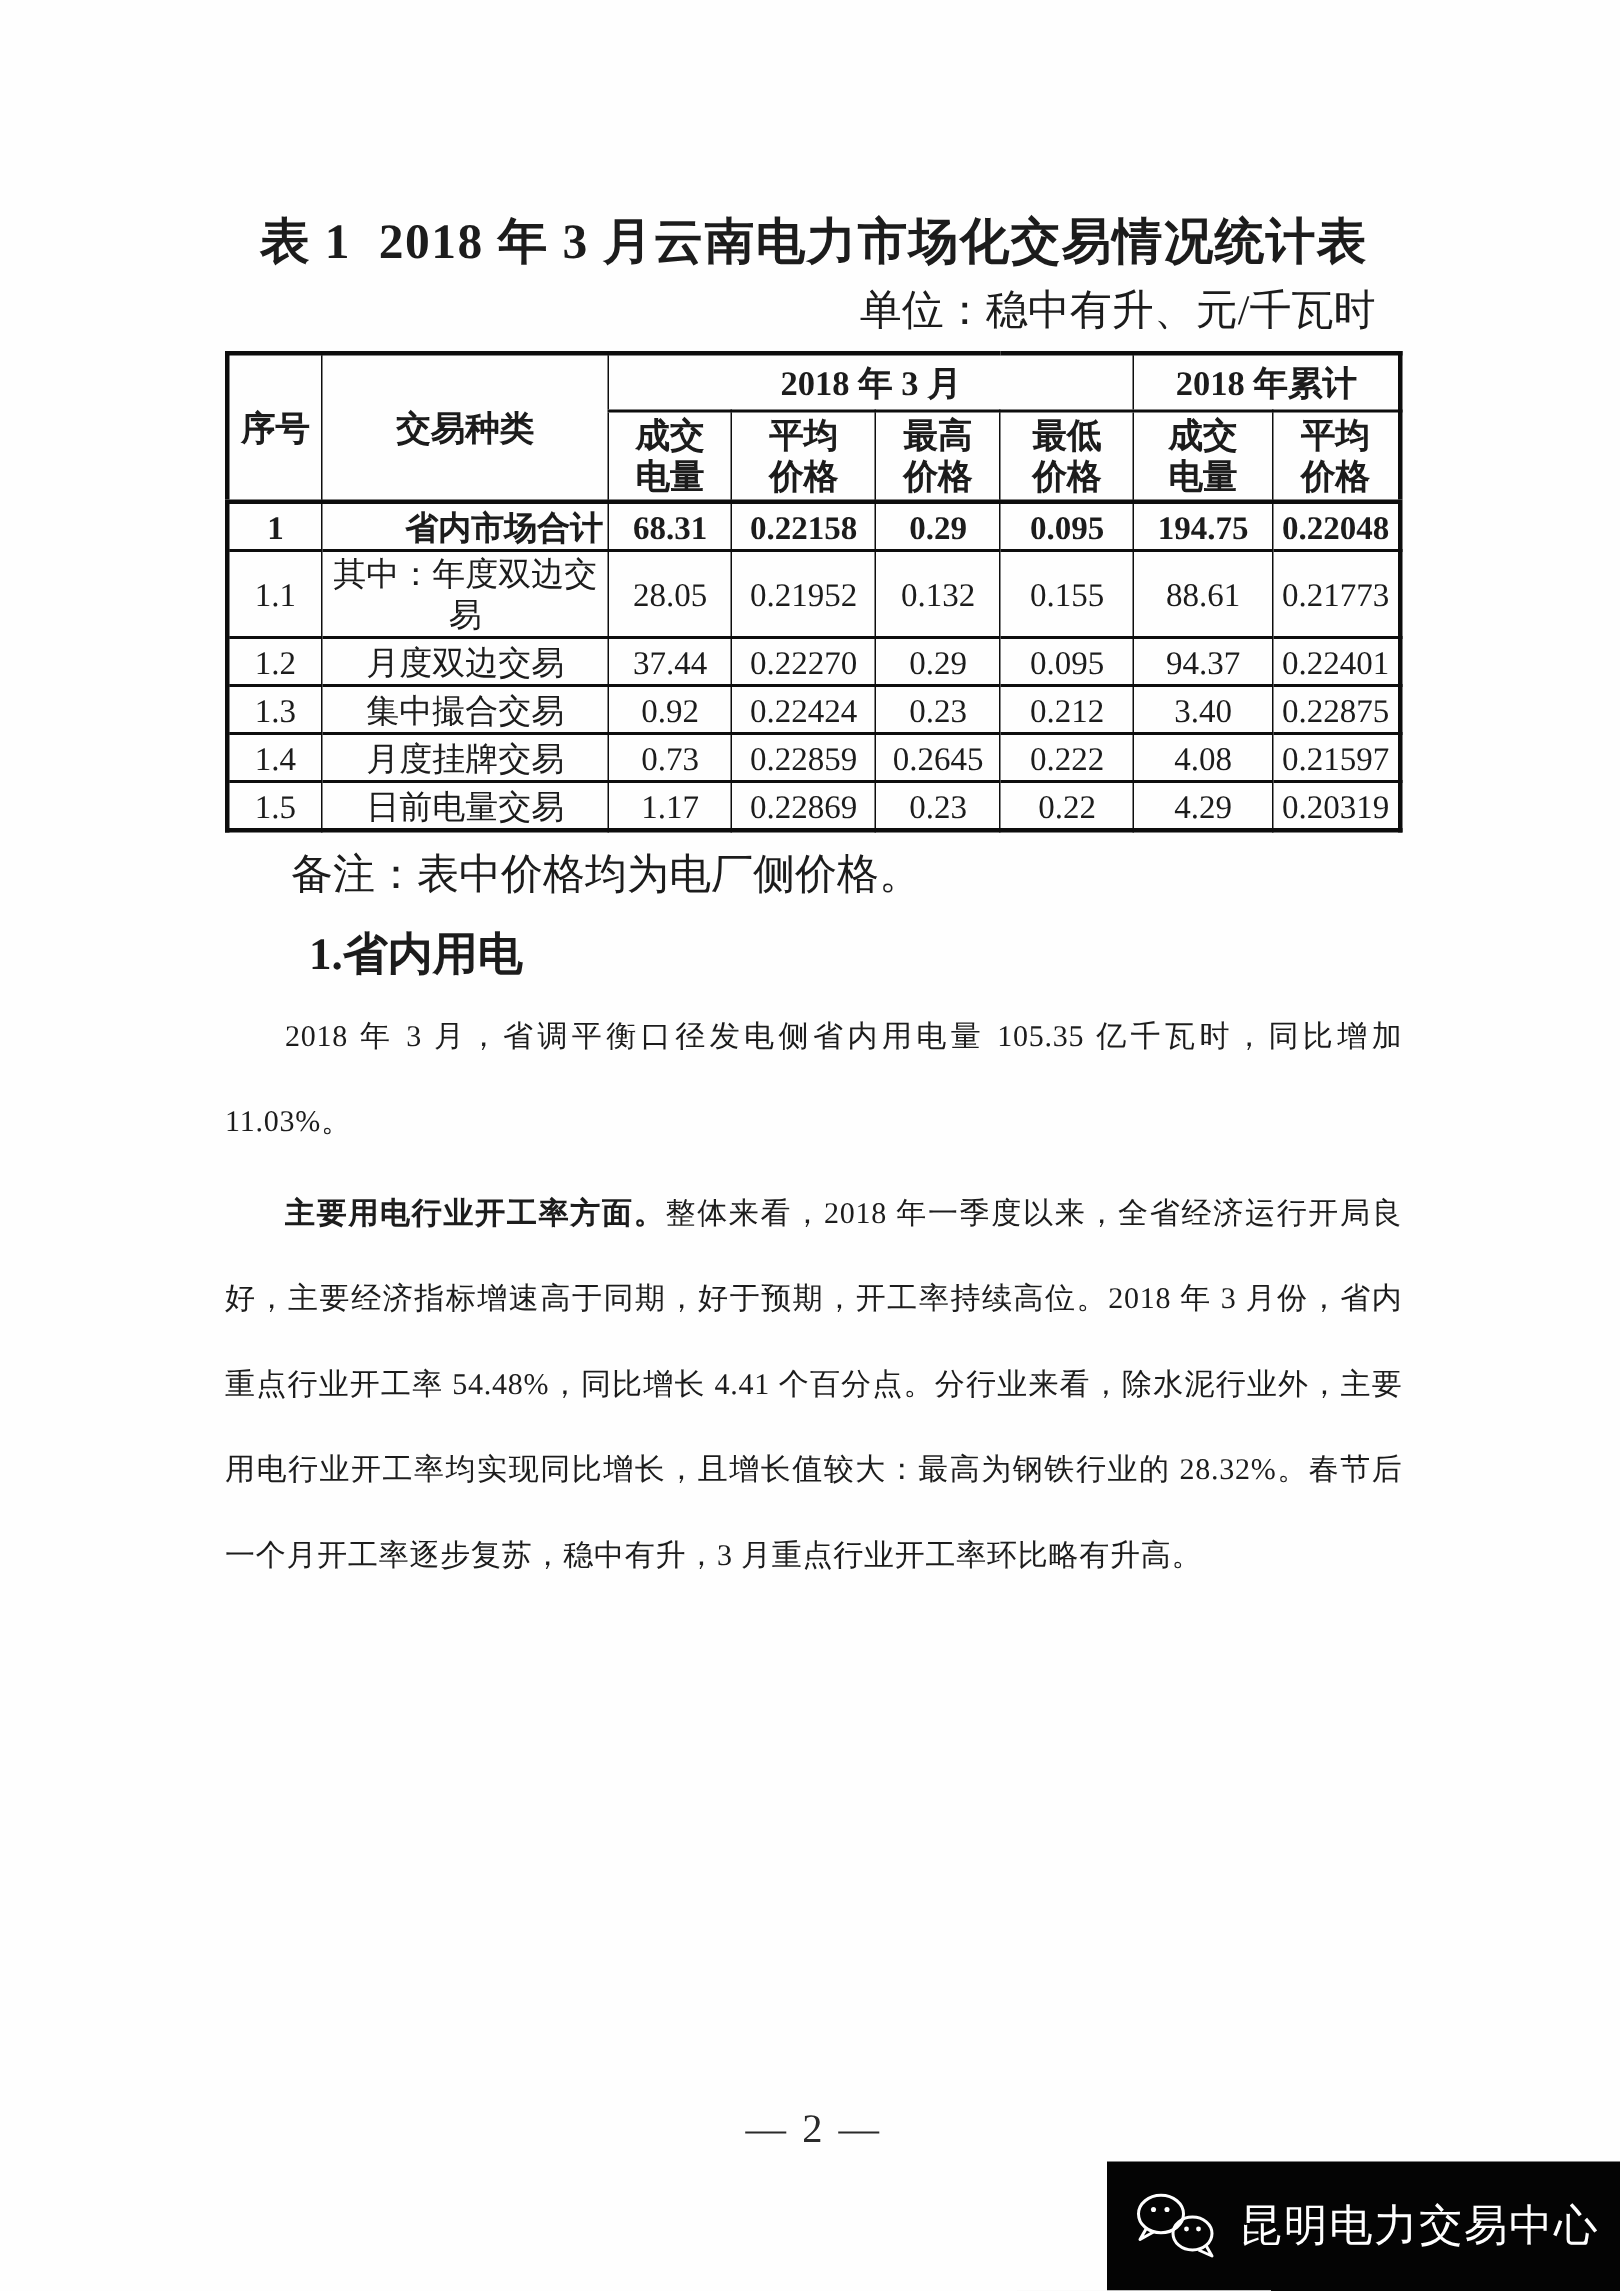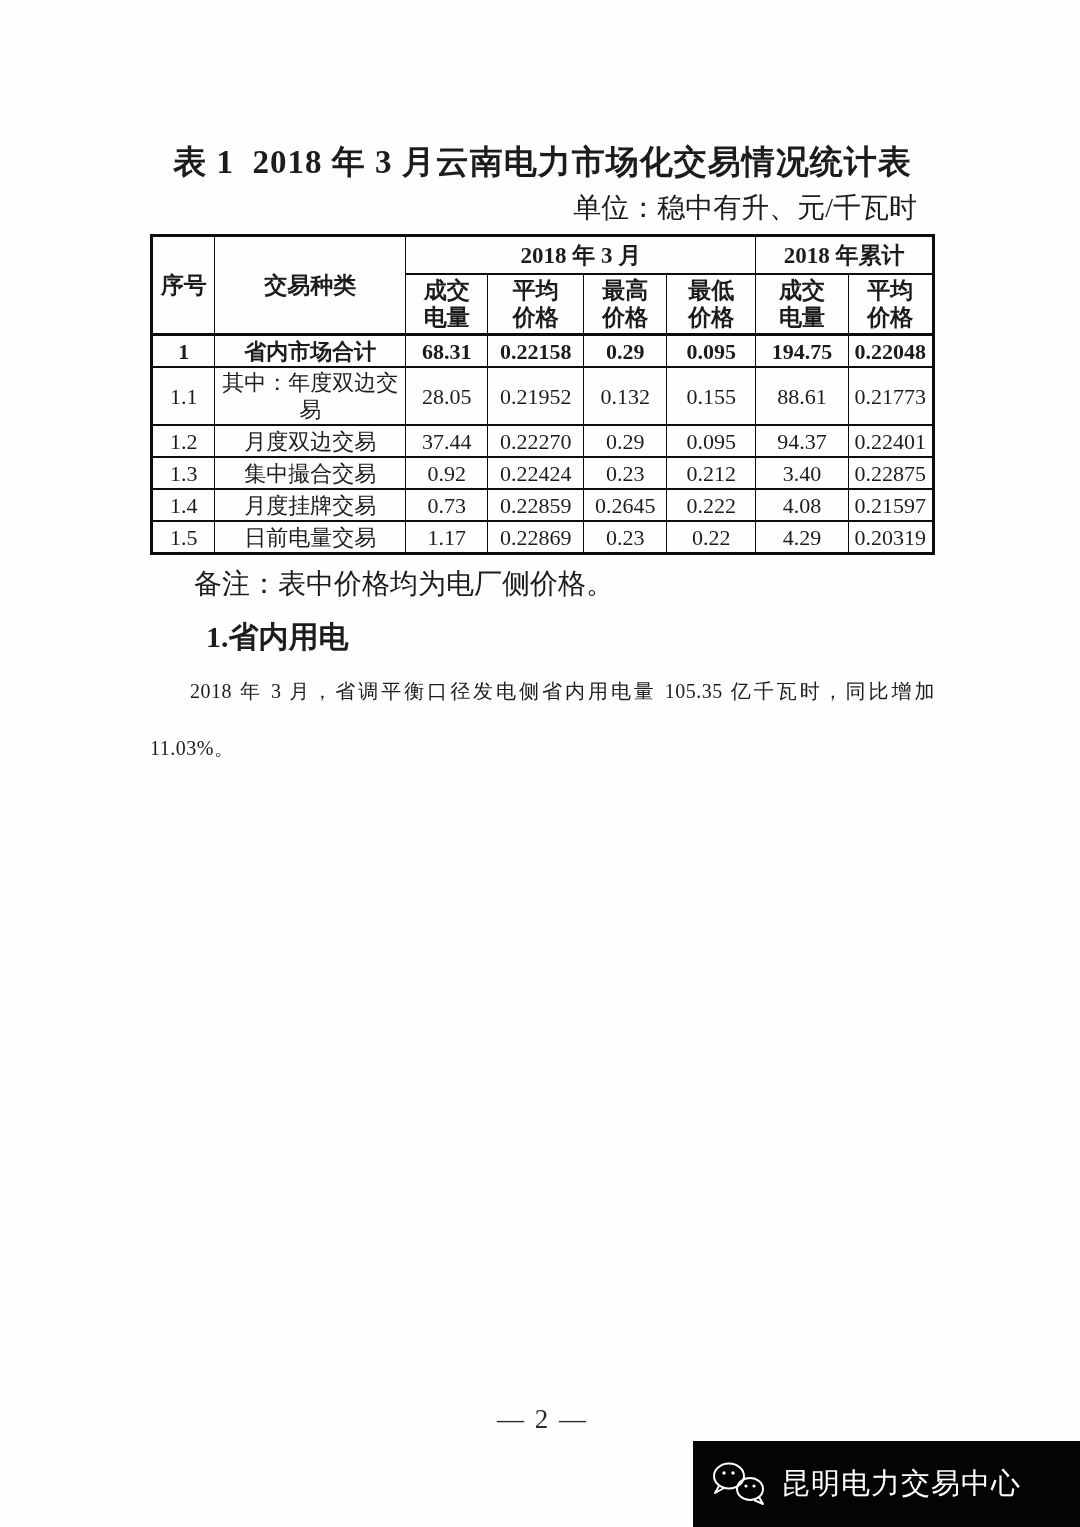--- a/index.html
+++ b/index.html
@@ -54,21 +54,21 @@
     line-height: 27px;
     overflow: hidden;
   }
   table.stats th { font-weight: bold; font-size: 23px; }
   tr.group-row th { height: 34px; }
   tr.sub-row th { height: 56px; white-space: pre-line; }
   table.stats thead { border-bottom: 3px solid #0d0d0d; }
   table.stats tbody td { height: 28px; }
   td.type-cell { text-align: right; padding-right: 12px; }
   tr.bold-row td { font-weight: bold; }
-  tr.bold-row td.type-cell { text-align: center; padding-right: 3px; }
+  tr.bold-row td.type-cell { text-align: right; padding-right: 3px; }
   .table-note {
     margin-top: 10px;
     padding-left: 44px;
     font-size: 28px;
     line-height: 38px;
   }
   .section-heading {
     margin-top: 18px;
     padding-left: 56px;
     font-size: 31px;
@@ -96,21 +96,21 @@
     left: 150px; width: 785px;
     top: 1404px;
     text-align: center;
     font-size: 27px;
     color: #2a2a2a;
     letter-spacing: 2px;
   }
   .footer-bar {
     position: absolute;
     right: 0; bottom: 0;
-    width: 387px; height: 86px;
+    width: 342px; height: 86px;
     background: #040404;
     display: flex;
     align-items: center;
     padding-left: 16px;
     box-sizing: border-box;
     gap: 10px;
   }
   .footer-bar .logo-text {
     color: #ffffff;
     font-family: "Liberation Sans", "DejaVu Sans", sans-serif;
@@ -224,20 +224,21 @@
             <td>0.20319</td>
           </tr>
         </tbody>
     </table>
 
     <div class="table-note">备注：表中价格均为电厂侧价格。</div>
 
     <div class="subsection-heading">1.省内用电</div>
 
     <p class="para">2018 年 3 月，省调平衡口径发电侧省内用电量 105.35 亿千瓦时，同比增加 11.03%。</p>
+    <p class="para"><span class="lead">主要用电行业开工率方面。</span><span>整体来看，2018 年一季度以来，全省经济运行开局良好，主要经济指标增速高于同期，好于预期，开工率持续高位。2018 年 3 月份，省内重点行业开工率 54.48%，同比增长 4.41 个百分点。分行业来看，除水泥行业外，主要用电行业开工率均实现同比增长，且增长值较大：最高为钢铁行业的 28.32%。春节后一个月开工率逐步复苏，稳中有升，3 月重点行业开工率环比略有升高。</span></p>
   </div>
 
   <div class="page-number">— 2 —</div>
 
   <div class="footer-bar">
     <svg class="wechat-icon" viewBox="0 0 62 50" fill="none" xmlns="http://www.w3.org/2000/svg">
       <ellipse cx="20" cy="17" rx="15" ry="12.5" stroke="#ffffff" stroke-width="2"></ellipse>
       <path d="M10 27 L6 34 L15 29" stroke="#ffffff" stroke-width="2" fill="none" stroke-linejoin="round"></path>
       <circle cx="15" cy="14" r="1.7" fill="#ffffff"></circle>
       <circle cx="24" cy="14" r="1.7" fill="#ffffff"></circle>

